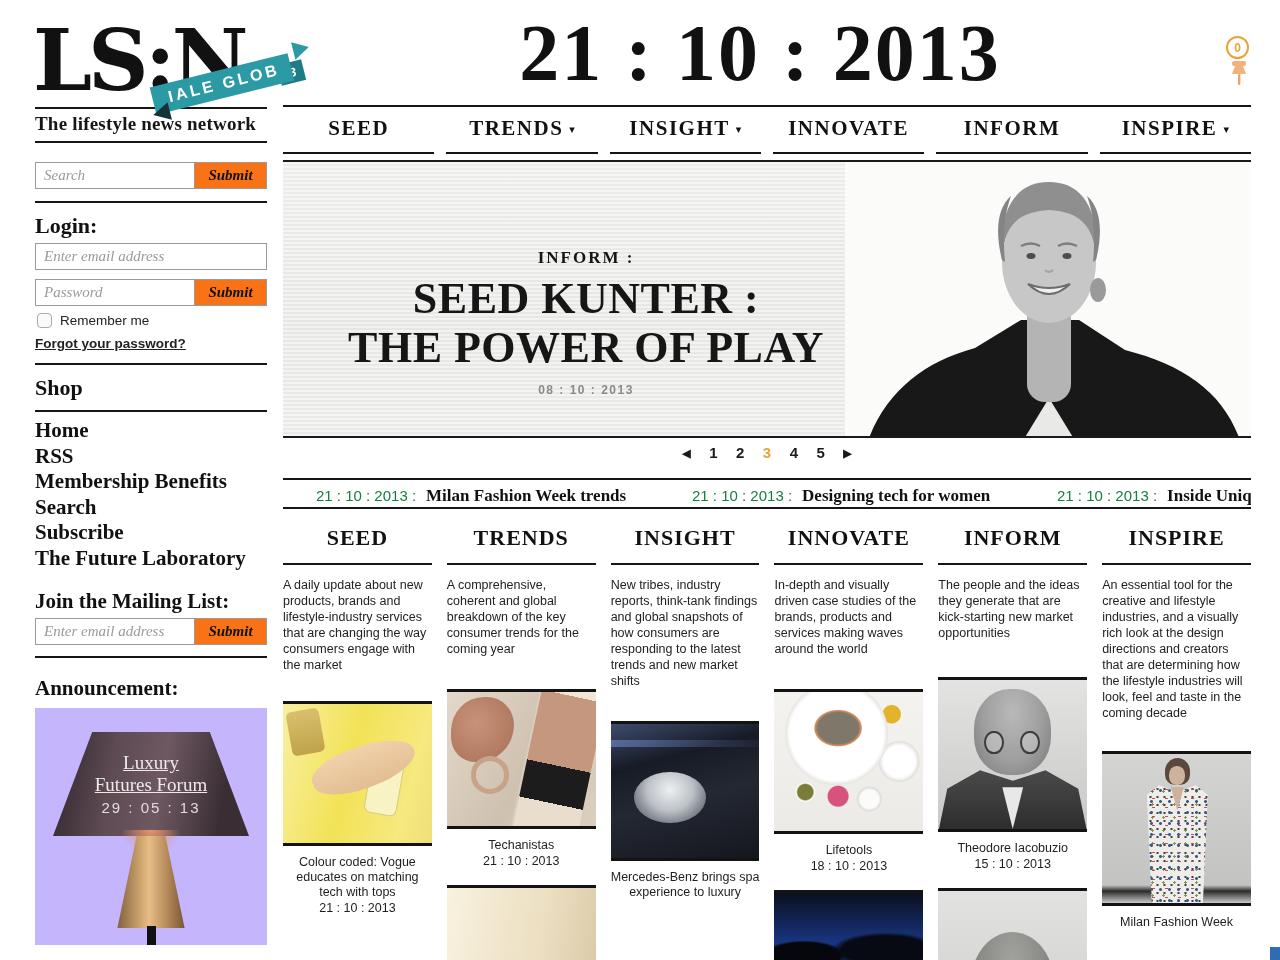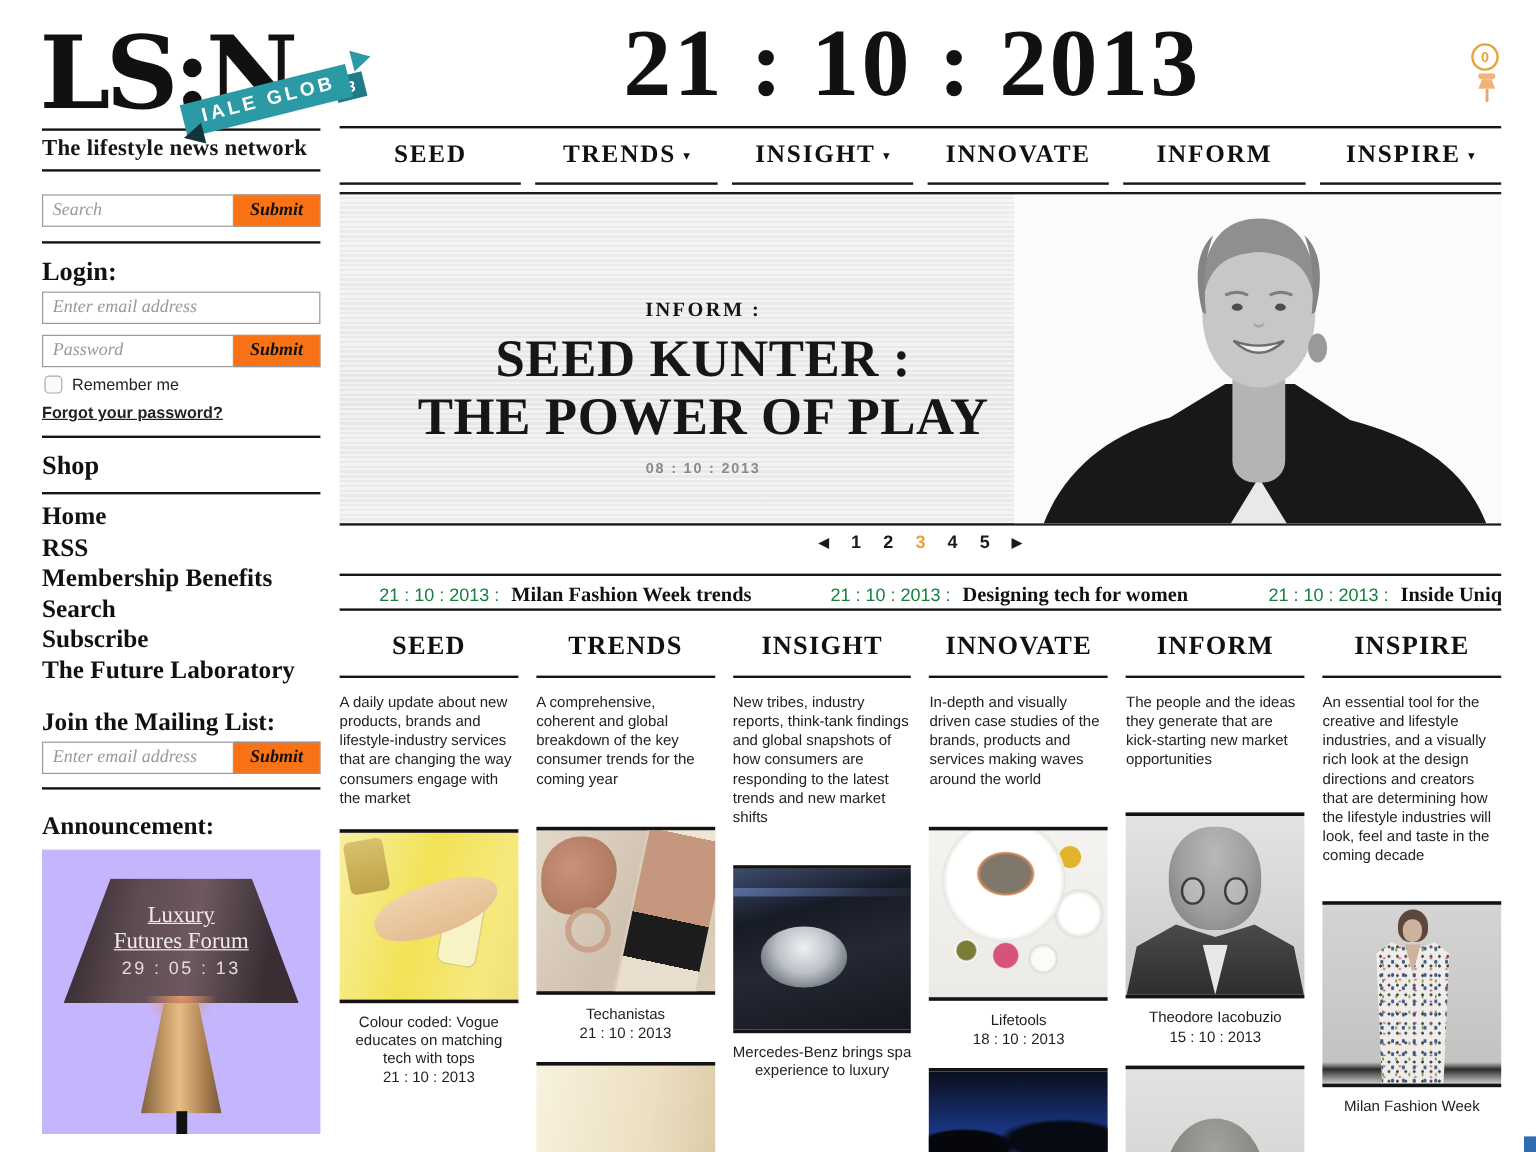--- a/index.html
+++ b/index.html
@@ -168,21 +168,21 @@
   .col-desc { font-size:12.5px; line-height:16px; color:#222; }
   .card { cursor:pointer; }
   .card .img {
     border-top:3px solid #131313; border-bottom:3px solid #131313;
     position:relative; overflow:hidden;
   }
   .cap { margin-top:9px; font-size:12.5px; line-height:15px; text-align:center; color:#1e1e1e; }
   .capdate { font-size:12.5px; line-height:16px; text-align:center; color:#1e1e1e; }
 
   .card1 { margin-top:32px; }
-  .col-seed .card1 { margin-top:18px; }
+  .col-seed .card1 { margin-top:28px; }
   .col-trends .card1 { margin-top:32px; }
   .col-insight .card1 { margin-top:32px; }
   .col-inform .card1 { margin-top:36px; }
   .col-inspire .card1 { margin-top:30px; }
   .card2 { margin-top:16px; }
 
   
   .img-yellow { height:145px; background:linear-gradient(105deg,#f8f0a2 0%,#f2e256 45%,#f6e97e 80%,#efdf7a 100%); }
   .img-yellow .arm {
     position:absolute; right:10%; top:30%; width:72%; height:30%;

